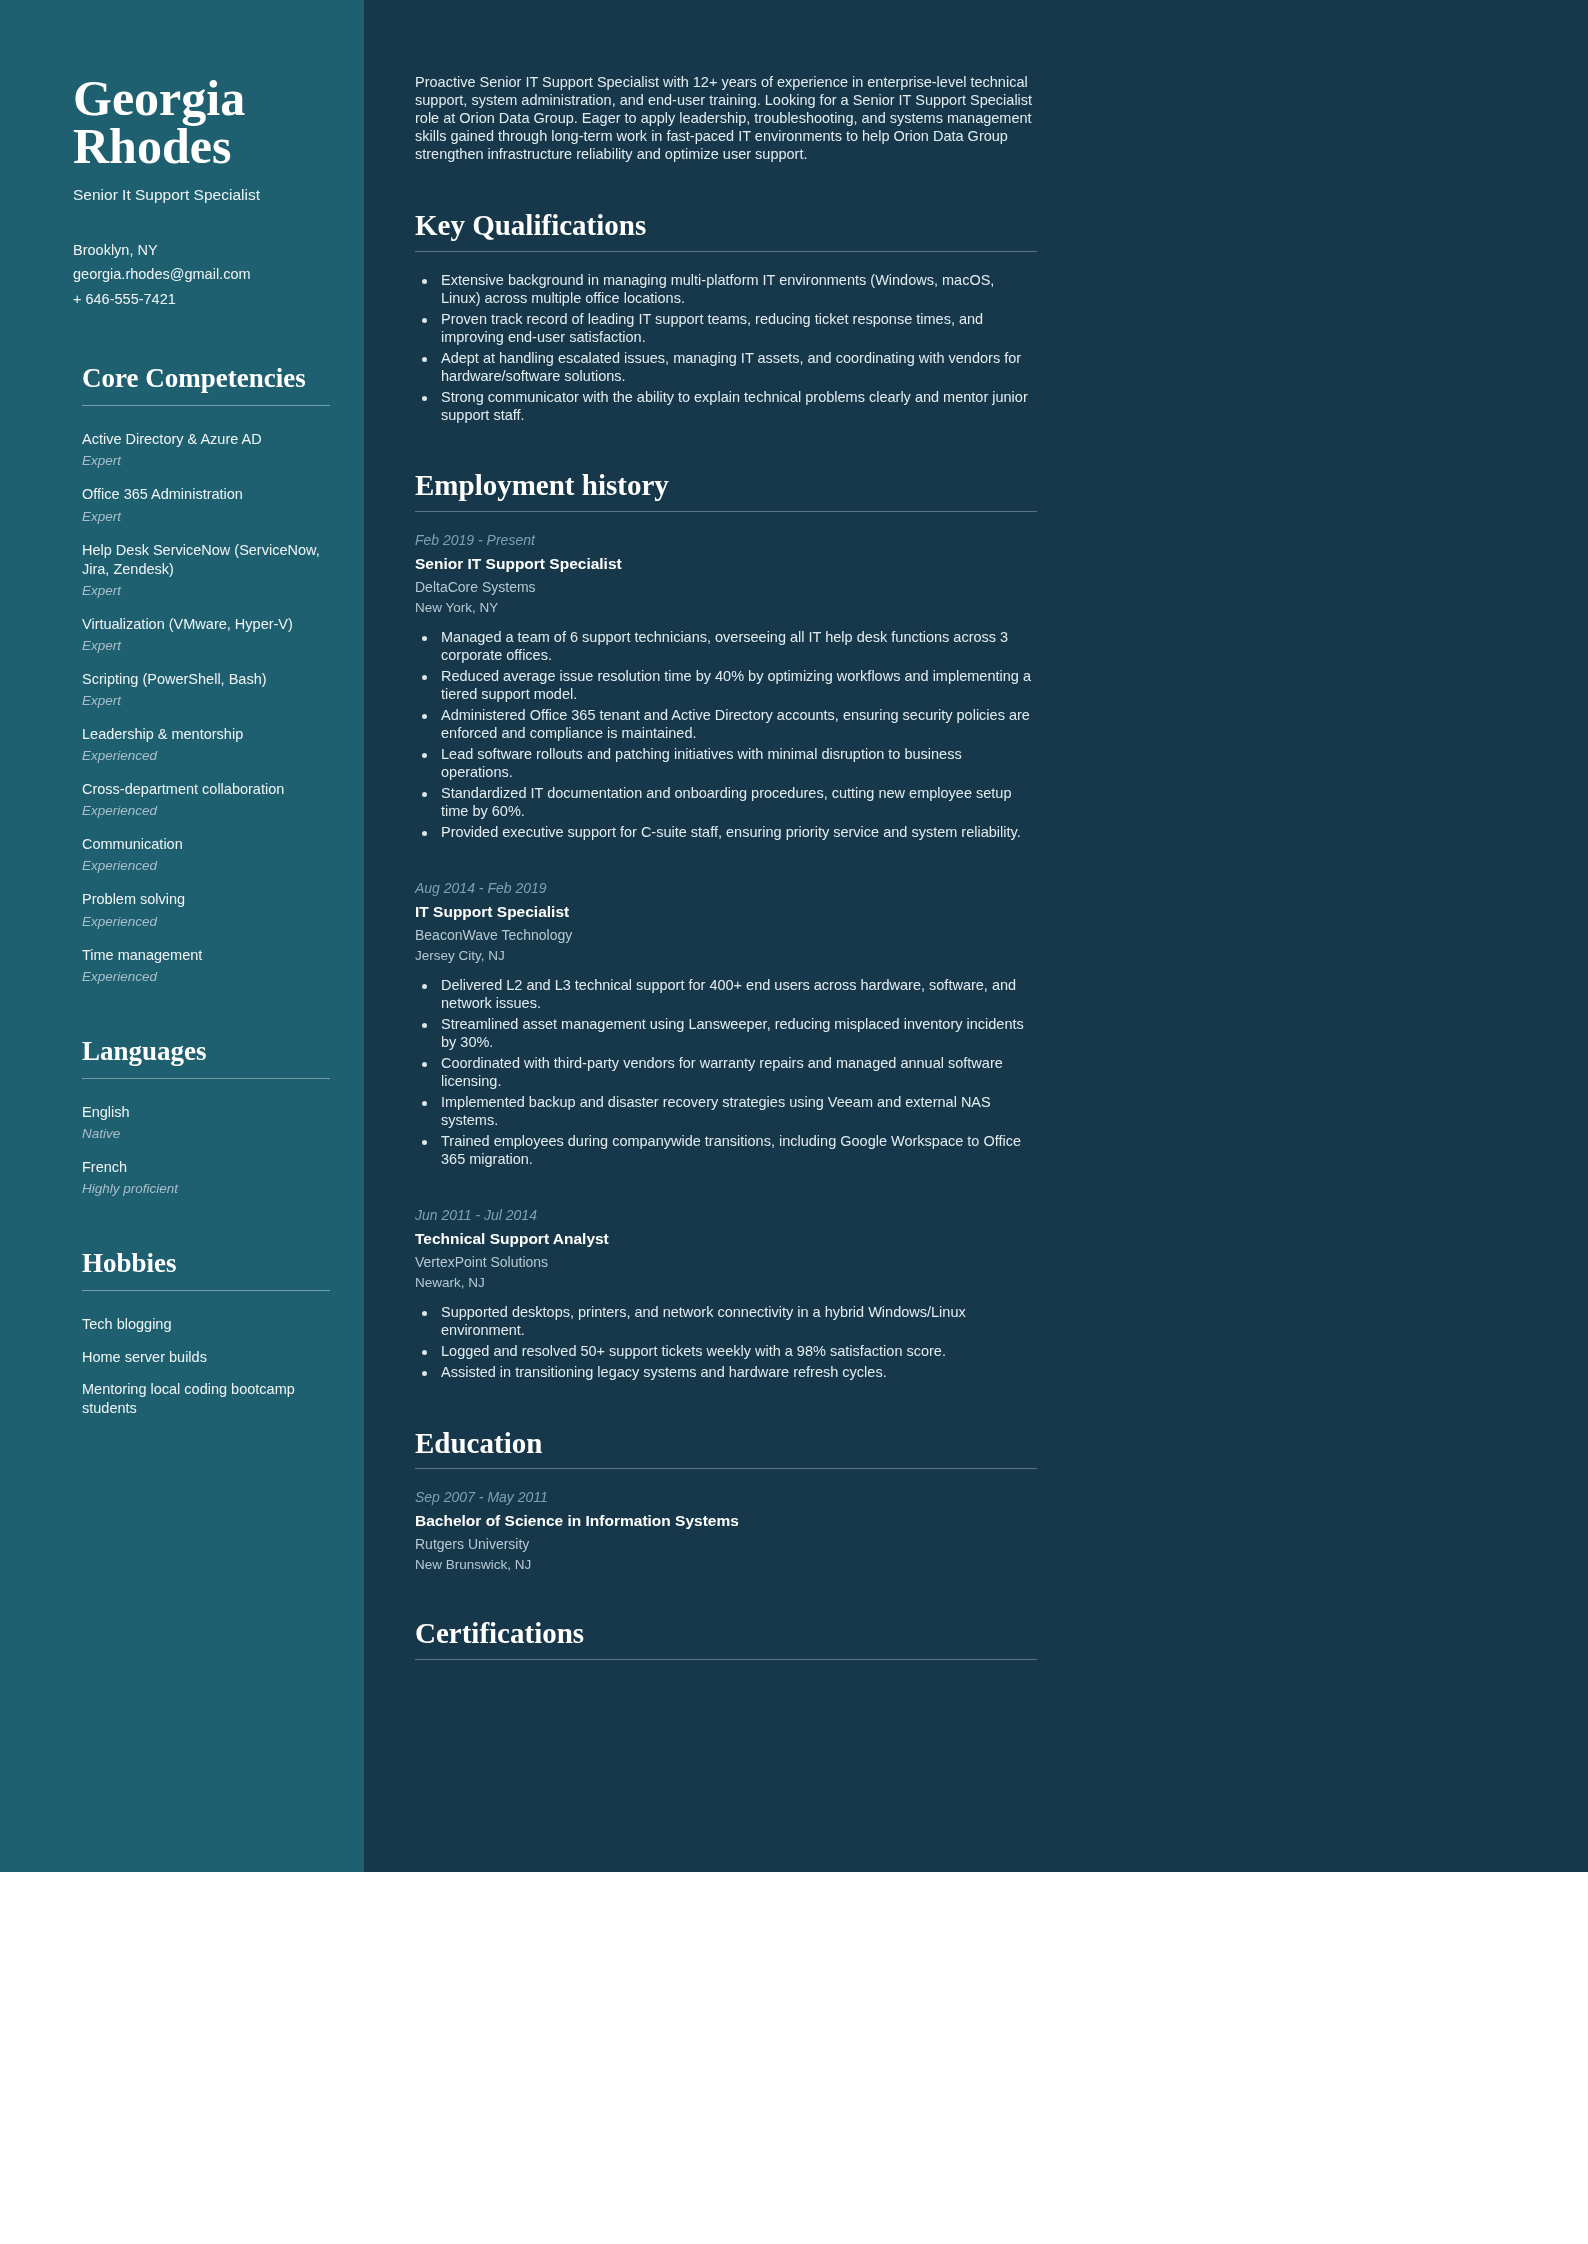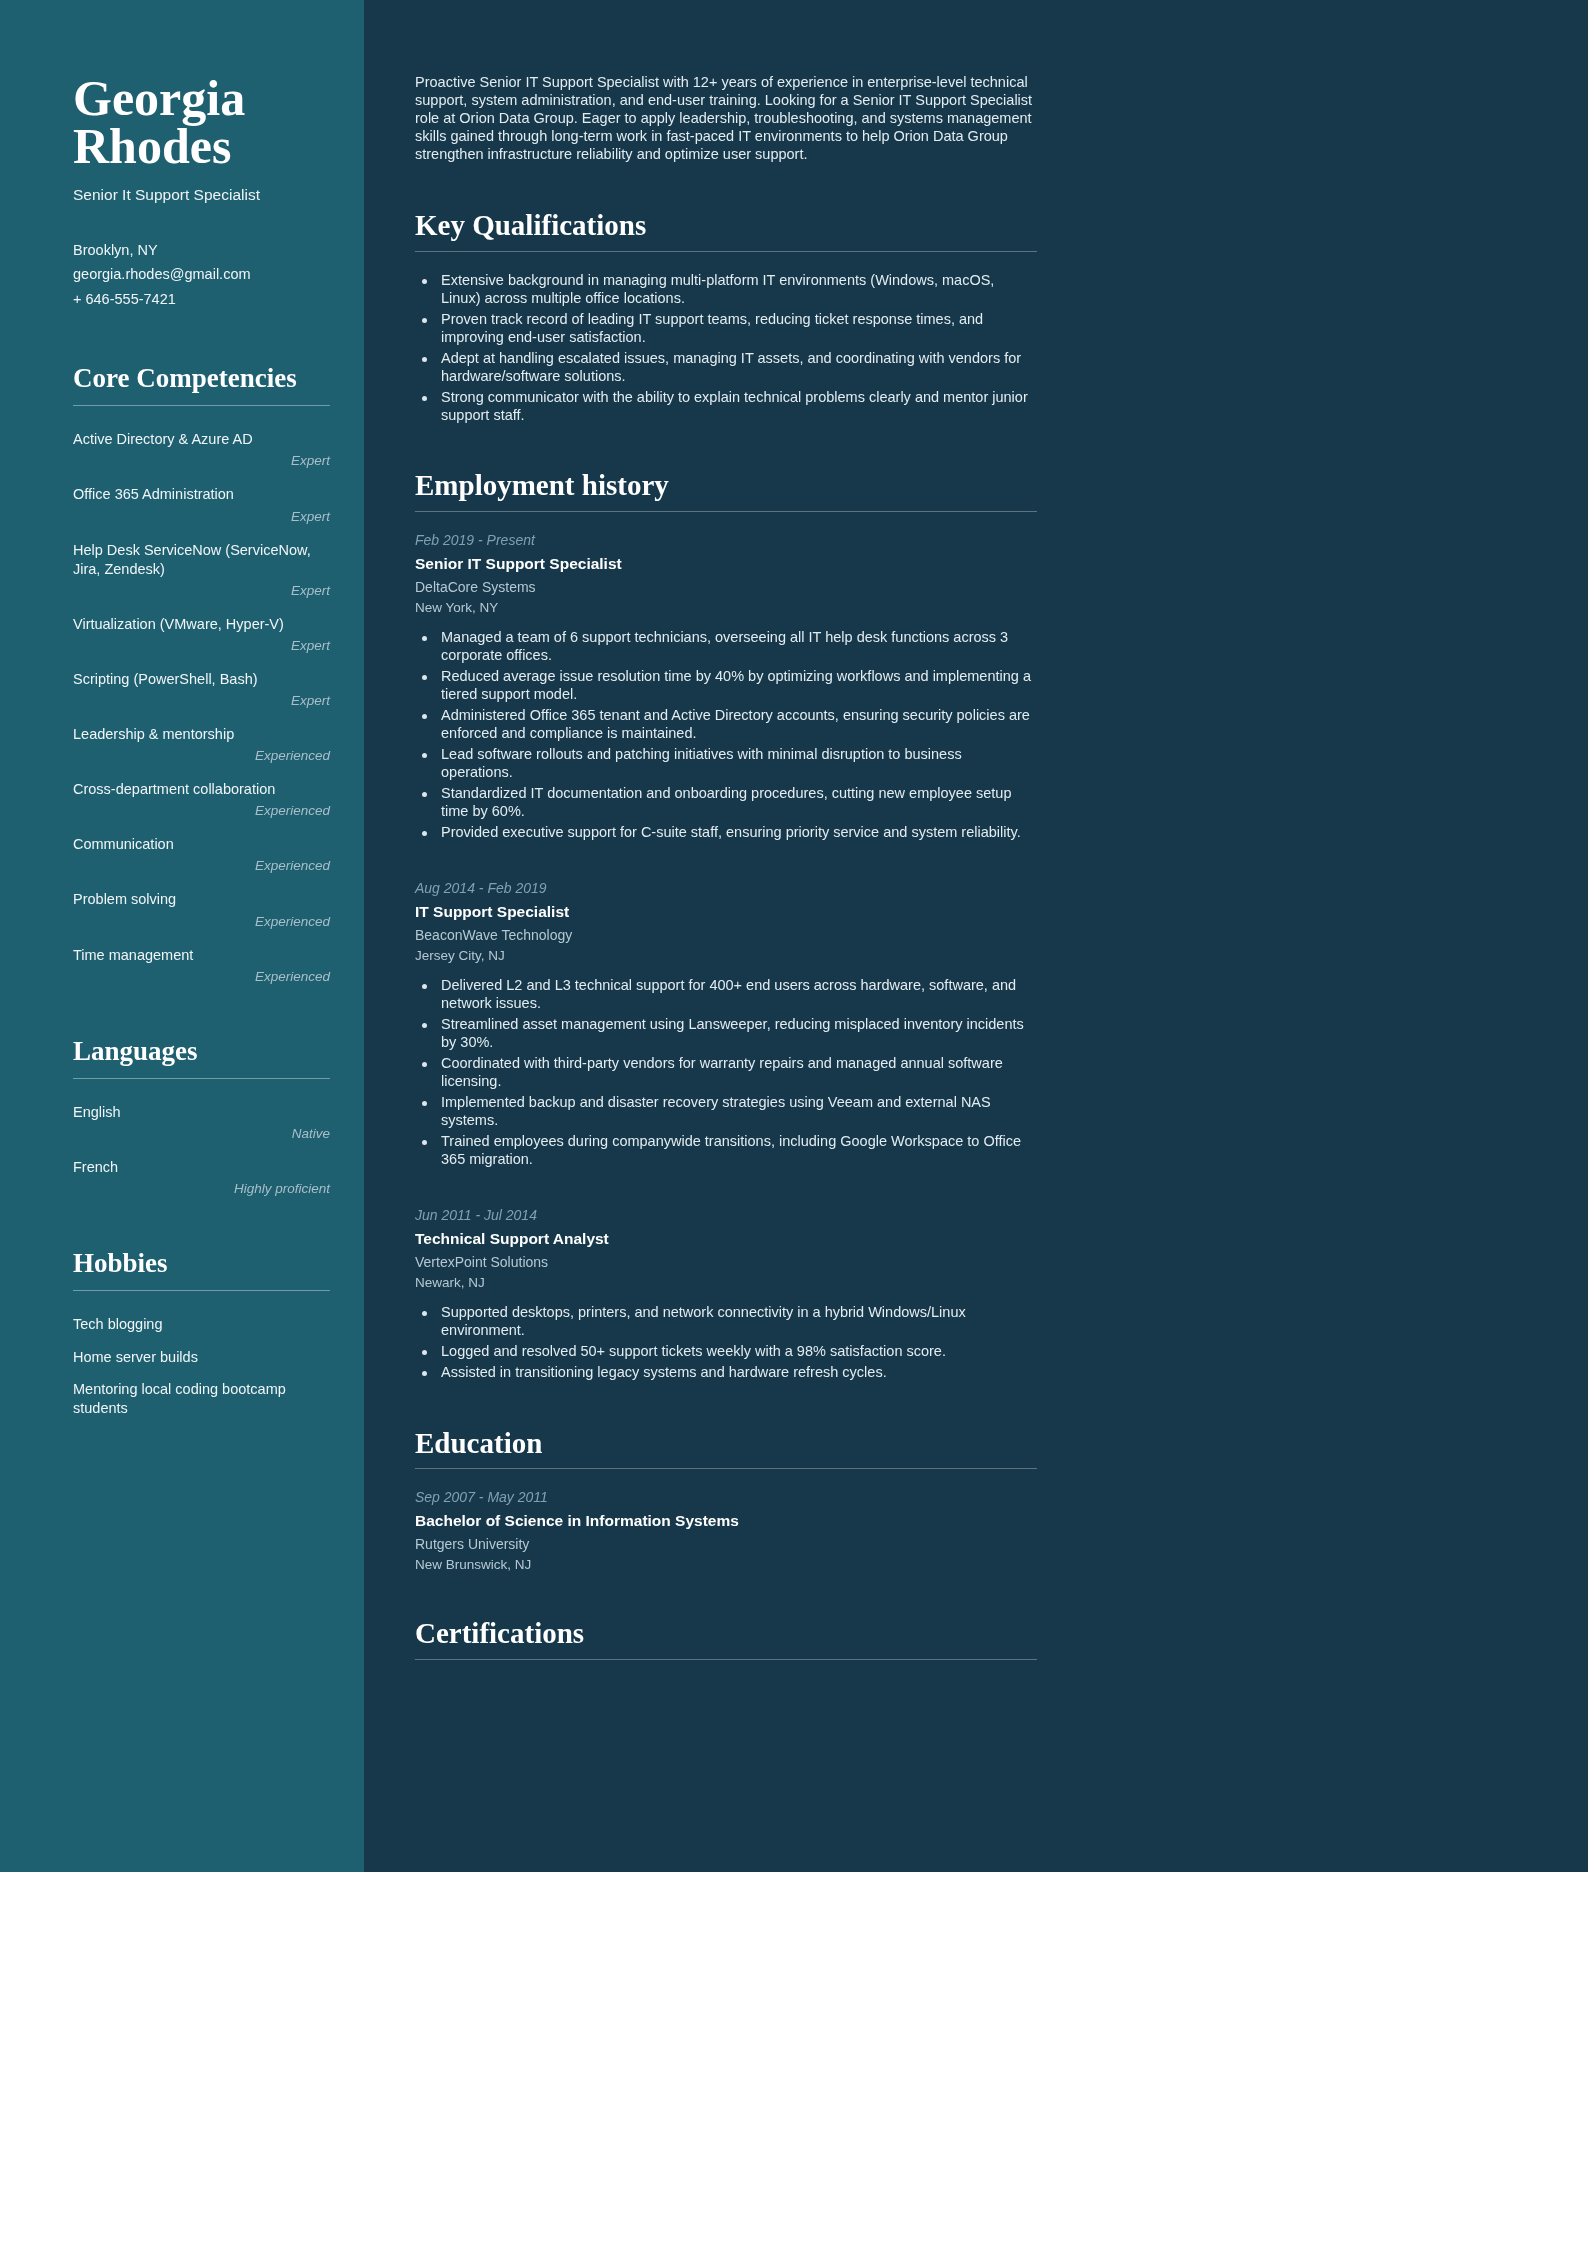--- a/index.html
+++ b/index.html
@@ -26,29 +26,29 @@
     width:364px; flex-shrink:0;
     background:var(--sidebar-bg);
     color:#f0f5f7;
     padding:74px 34px 40px 73px;
   }
   .name { font-family:"Liberation Serif","DejaVu Serif",serif; font-weight:700;
           font-size:50px; line-height:0.96; color:var(--heading); }
   .name-line { display:block; }
   .cand-title { margin-top:16px; font-size:15.5px; color:#eef4f6; }
   .contact { margin-top:34px; font-size:14.5px; line-height:1.68; color:#f0f5f7; }
-  .side-section { margin-top:52px; }
+  .side-section { margin-top:52px;margin-left:9px; }
   .side-heading {
     font-family:"Liberation Serif","DejaVu Serif",serif; font-weight:700;
     font-size:27px; line-height:1.12; color:var(--heading);
     padding-bottom:12px; border-bottom:1px solid var(--divider); margin-bottom:24px;
   }
   .skill { margin-bottom:17px; }
   .skill-name { font-size:14.5px; line-height:1.32; color:#f0f5f7; }
-  .skill-level { font-size:13.5px; font-style:italic; color:var(--muted); margin-top:4px;text-align:right; }
+  .skill-level { font-size:13.5px; font-style:italic; color:var(--muted); margin-top:4px; }
   .hobby { font-size:14.5px; line-height:1.32; margin-bottom:13px; color:#f0f5f7; }
 
   
   .main {
     flex:1;
     background:var(--main-bg);
     color:var(--body);
     padding:74px 0 40px 51px;
   }
   .main-inner { width:622px; }

